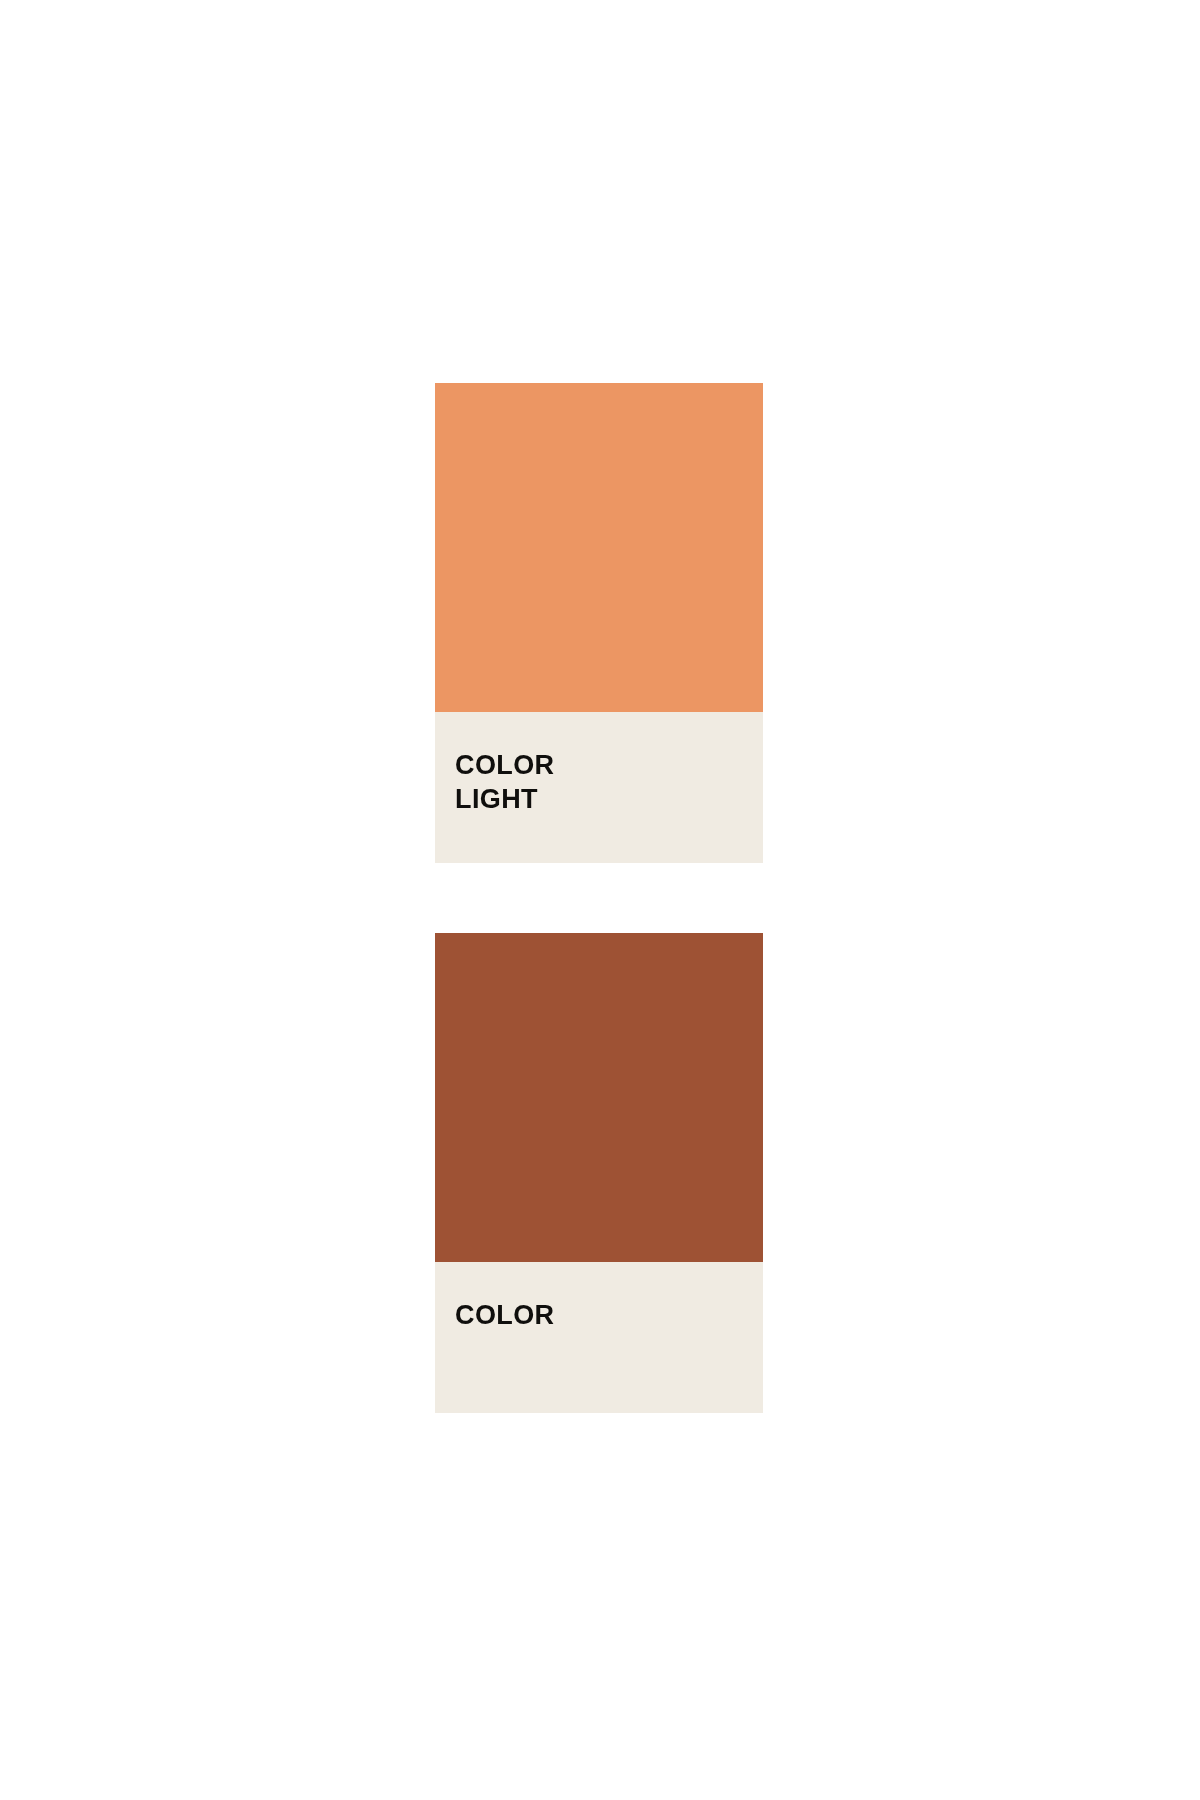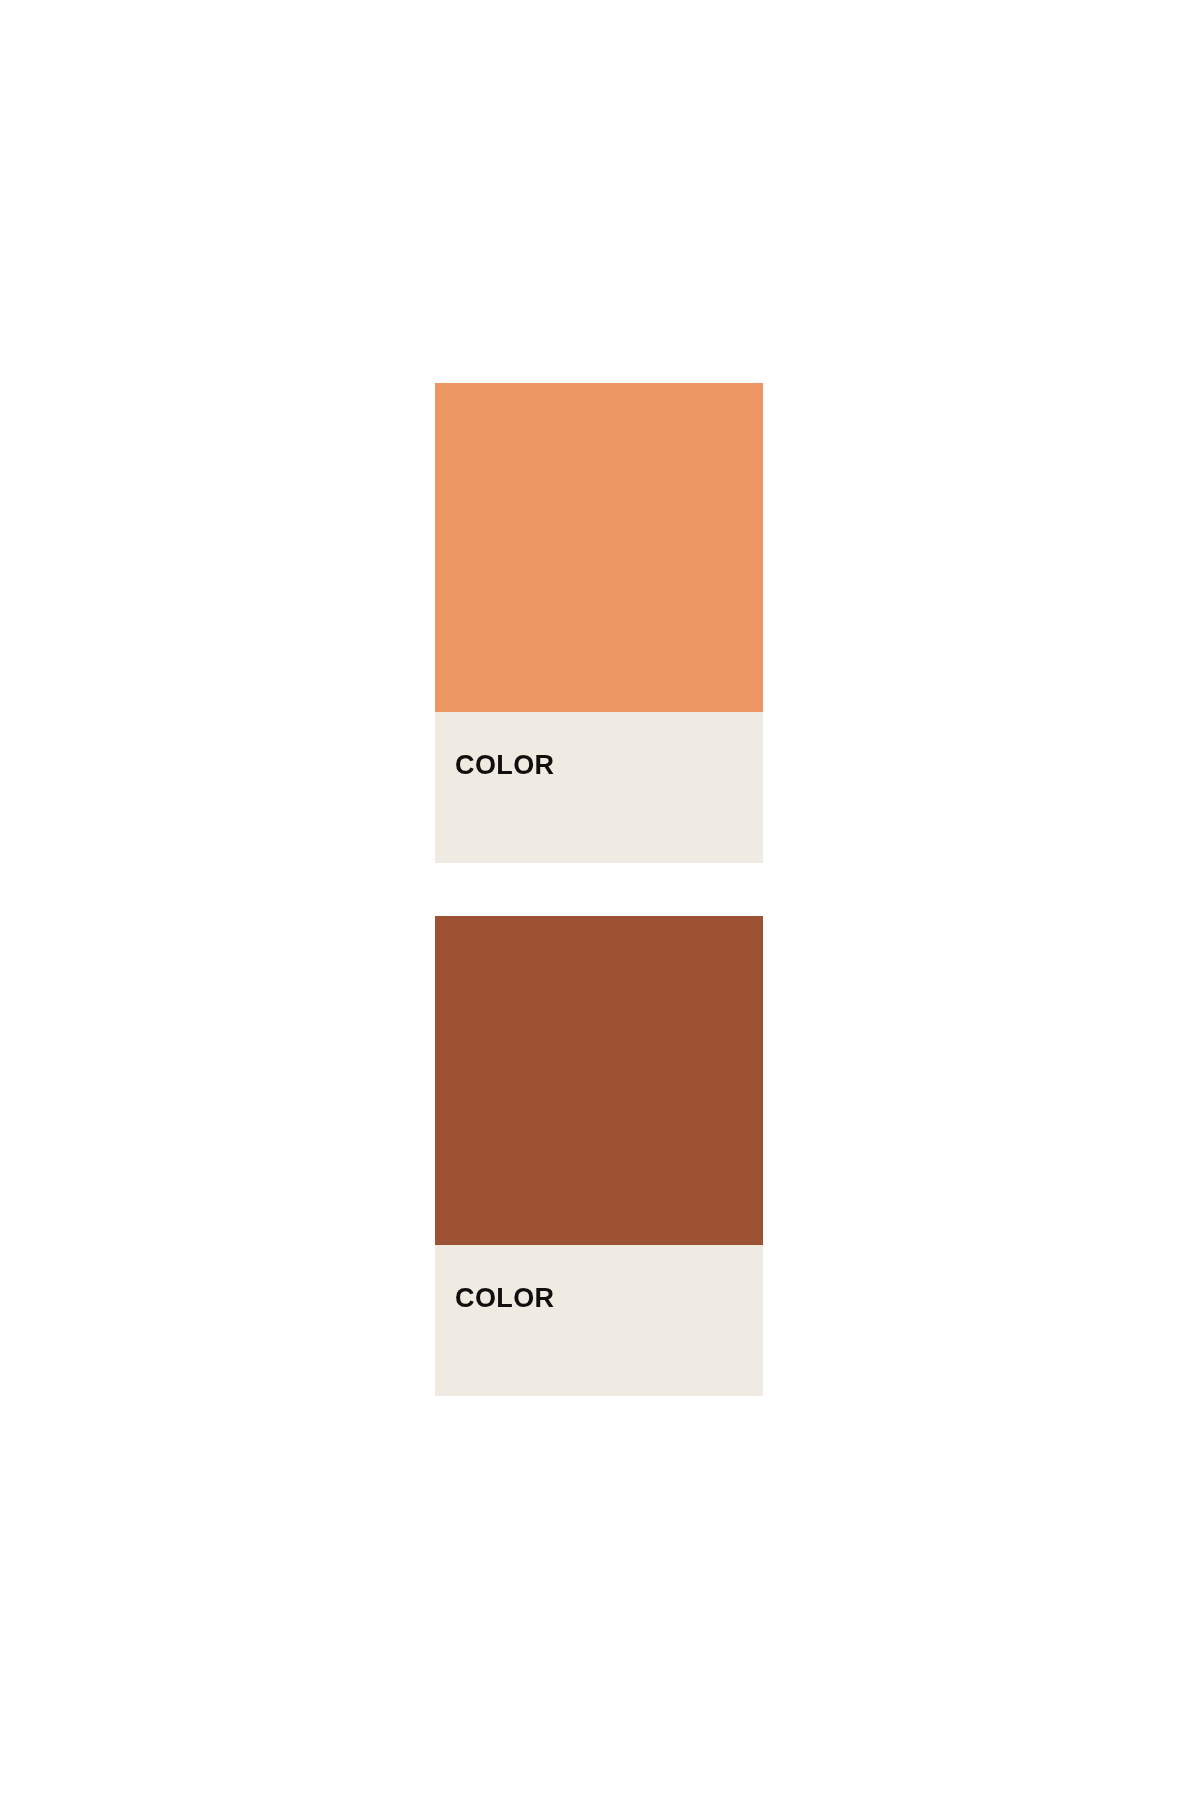--- a/index.html
+++ b/index.html
@@ -21,21 +21,21 @@
     background: #ffffff;
   }
 
   .swatch-stack {
     position: absolute;
     left: 435px;
     top: 383px;
     width: 328px;
     display: flex;
     flex-direction: column;
-    gap: 53px;
+    gap: 70px;
   }
 
   .swatch-card {
     width: 328px;
     display: flex;
     flex-direction: column;
   }
 
   .swatch-chip {
     width: 100%;
@@ -66,20 +66,21 @@
 <body style="background: rgb(255, 255, 255);">
 
 <div class="page">
 
   <div class="swatch-stack">
 
     <div class="swatch-card">
       <div class="swatch-chip" style="background:#ec9663;"></div>
       <div class="swatch-caption" style="background: rgb(240, 235, 226);">
         <span class="caption-line" style="color: rgb(16, 15, 13);">COLOR</span>
+        <span class="caption-line" style="color: rgb(16, 15, 13);">LIGHT</span>
       </div>
     </div>
 
     <div class="swatch-card">
       <div class="swatch-chip" style="background:#9e5234;"></div>
       <div class="swatch-caption" style="background: rgb(240, 235, 226);">
         <span class="caption-line" style="color: rgb(16, 15, 13);">COLOR</span>
       </div>
     </div>
 

